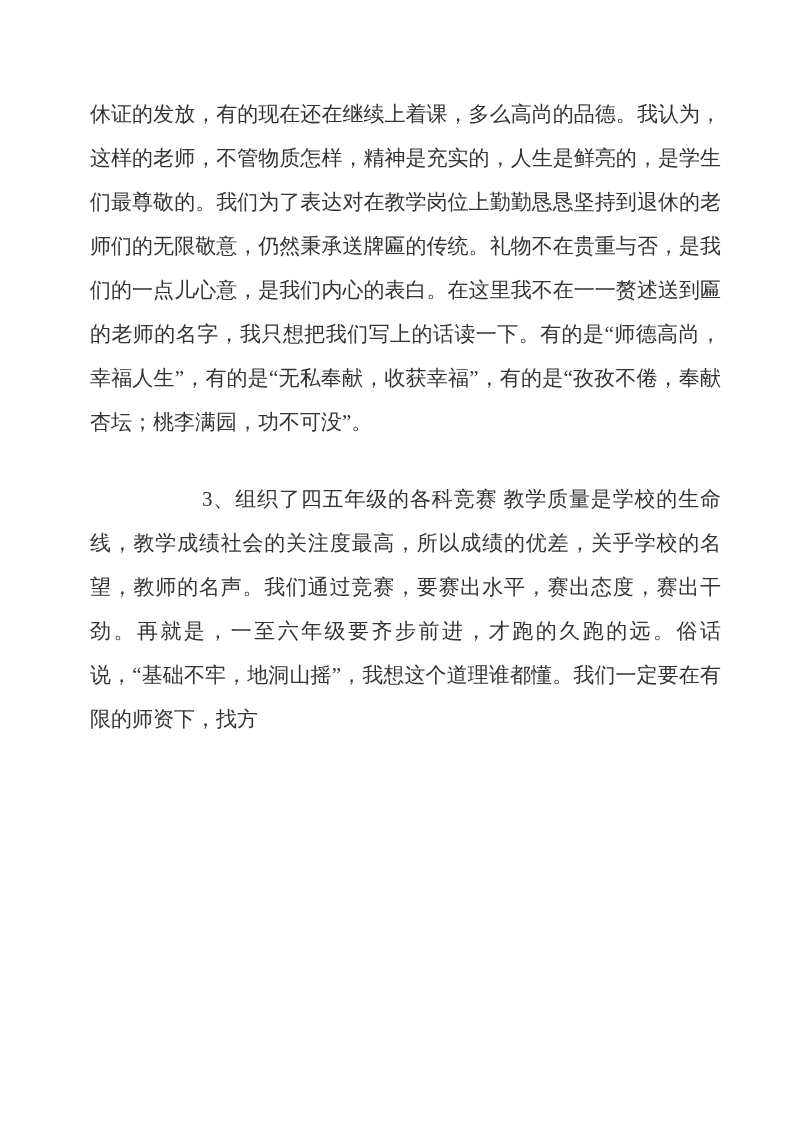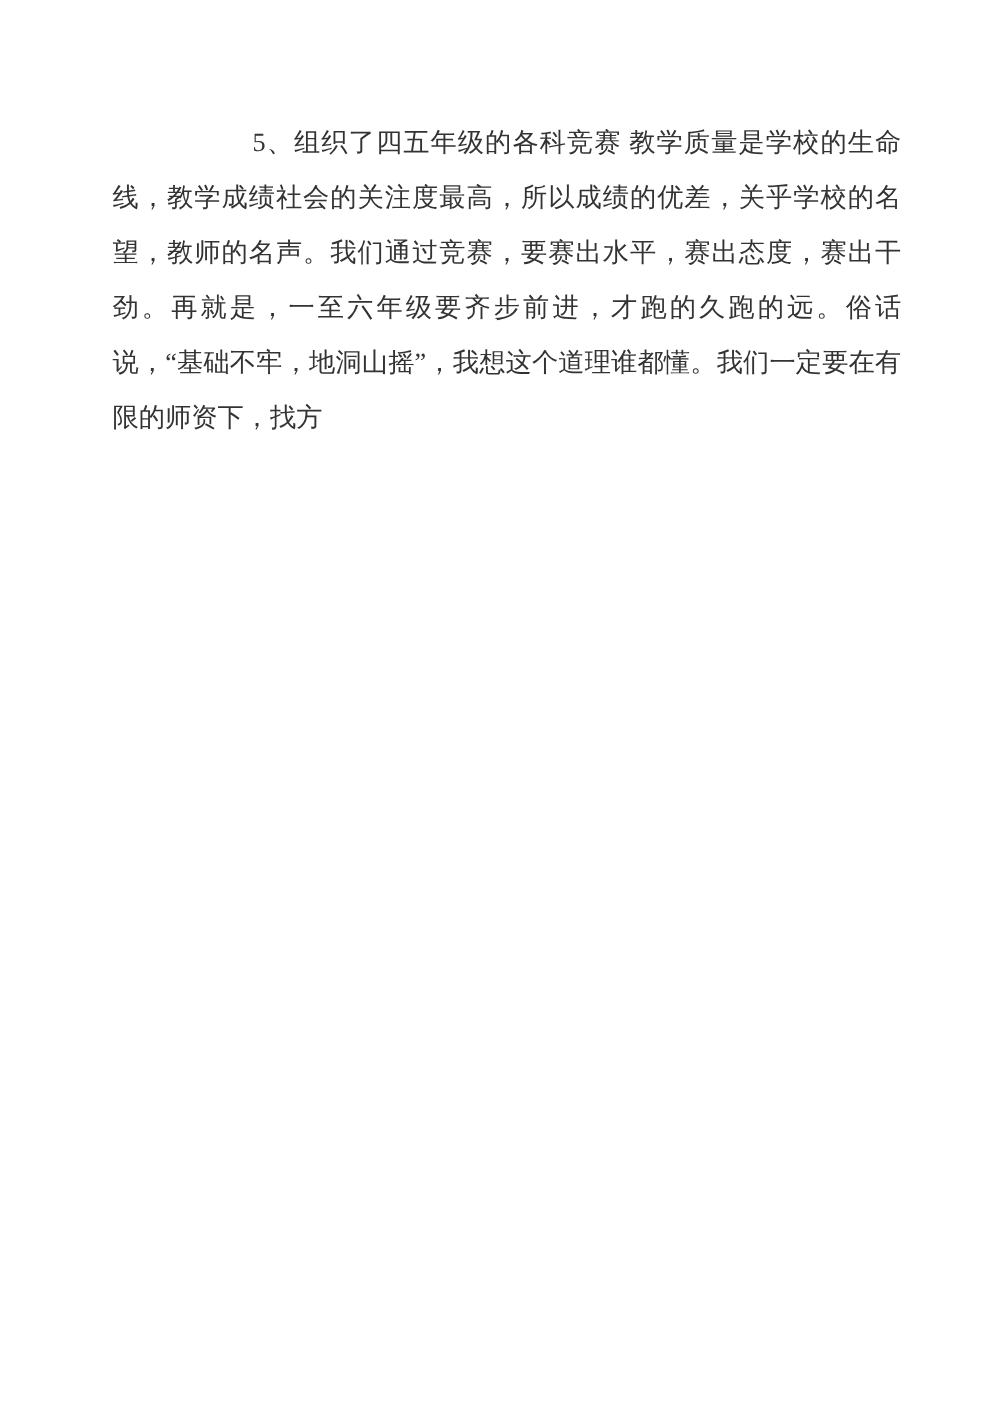--- a/index.html
+++ b/index.html
@@ -31,16 +31,17 @@
     margin-bottom: 33px;
   }
   .para.indented {
     text-indent: 112px;
   }
 </style>
 </head>
 <body>
 
 <div class="page">
+  <p class="para first">休证的发放，有的现在还在继续上着课，多么高尚的品德。我认为，这样的老师，不管物质怎样，精神是充实的，人生是鲜亮的，是学生们最尊敬的。我们为了表达对在教学岗位上勤勤恳恳坚持到退休的老师们的无限敬意，仍然秉承送牌匾的传统。礼物不在贵重与否，是我们的一点儿心意，是我们内心的表白。在这里我不在一一赘述送到匾的老师的名字，我只想把我们写上的话读一下。有的是“师德高尚，幸福人生”，有的是“无私奉献，收获幸福”，有的是“孜孜不倦，奉献杏坛；桃李满园，功不可没”。</p>
 
 
-  <p class="para indented">5、组织了四五年级的各科竞赛 教学质量是学校的生命线，教学成绩社会的关注度最高，所以成绩的优差，关乎学校的名望，教师的名声。我们通过竞赛，要赛出水平，赛出态度，赛出干劲。再就是，一至六年级要齐步前进，才跑的久跑的远。俗话说，“基础不牢，地洞山摇”，我想这个道理谁都懂。我们一定要在有限的师资下，找方</p>
+  <p class="para indented">3、组织了四五年级的各科竞赛 教学质量是学校的生命线，教学成绩社会的关注度最高，所以成绩的优差，关乎学校的名望，教师的名声。我们通过竞赛，要赛出水平，赛出态度，赛出干劲。再就是，一至六年级要齐步前进，才跑的久跑的远。俗话说，“基础不牢，地洞山摇”，我想这个道理谁都懂。我们一定要在有限的师资下，找方</p>
 </div>
 
 </body></html>

